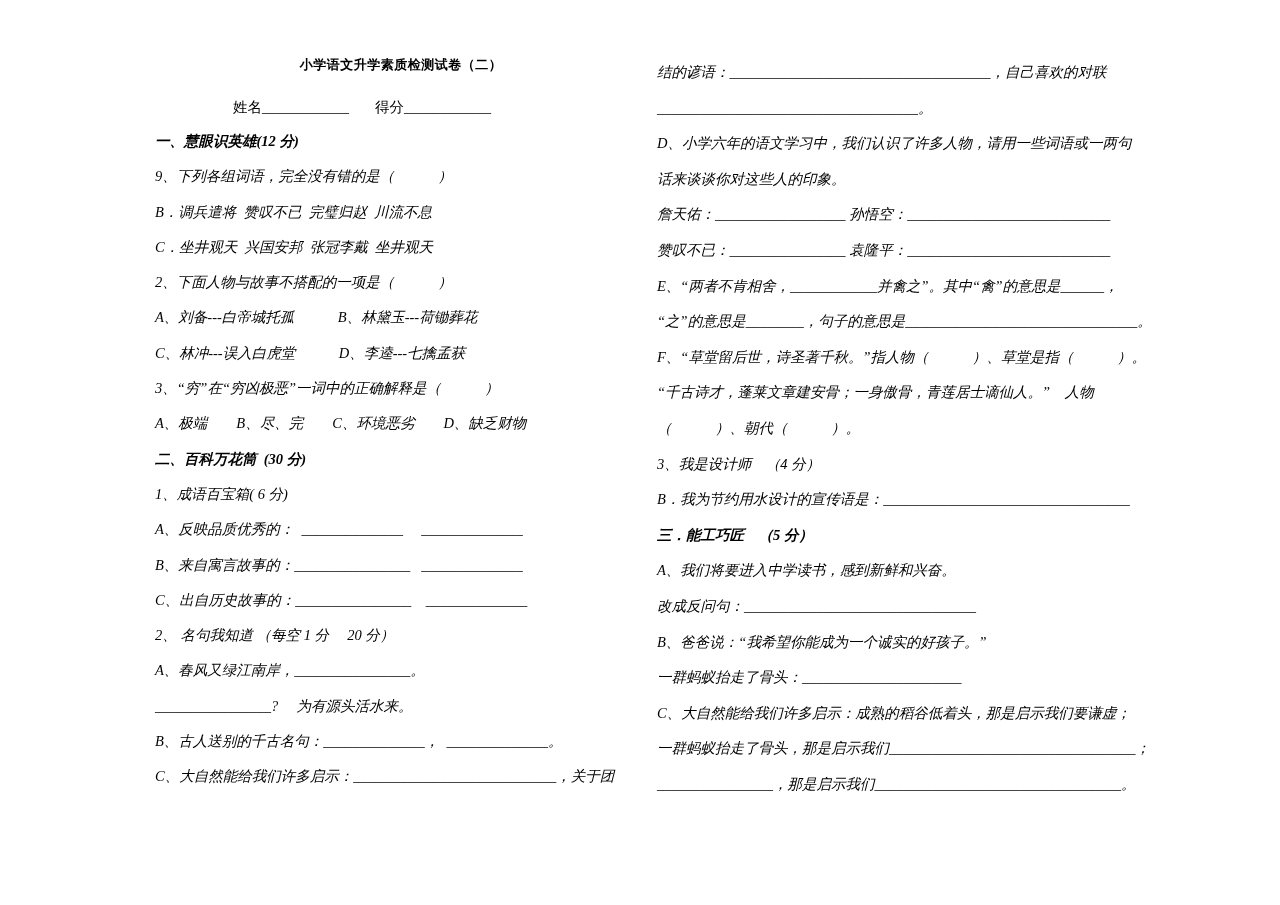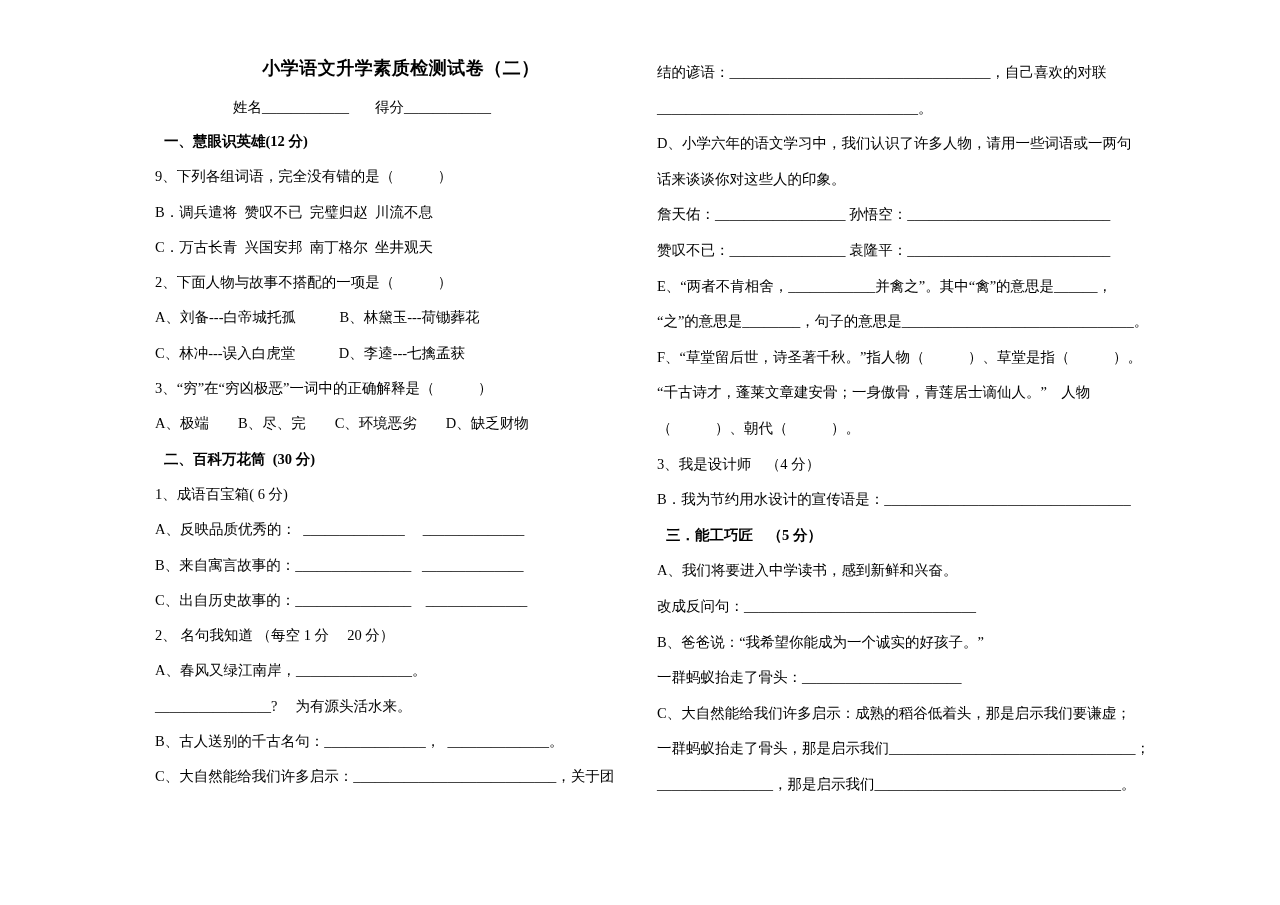--- a/index.html
+++ b/index.html
@@ -19,21 +19,21 @@
     position: absolute;
     inset: 0;
     background: #ffffff;
   }
   .title {
     position: absolute;
     left: 155px;
     top: 56px;
     width: 492px;
     text-align: center;
-    font-size: 18px;
+    font-size: 13px;
     font-weight: bold;
     letter-spacing: 0.5px;
     white-space: pre;
     margin: 0;
   }
   .name-line {
     position: absolute;
     left: 233px;
     top: 98px;
     font-size: 14.5px;
@@ -58,40 +58,40 @@
   }
   .col-left .line { line-height: 35.3px; }
   .col-right {
     left: 657px;
     top: 55px;
     width: 500px;
   }
   .col-right .line { line-height: 35.6px; }
   .line {
     white-space: pre;
+    font-style: italic;
   }
   .bold {
     font-weight: bold;
-    margin-left: 9px;
   }
 </style>
 </head>
 <body>
 
 <div class="sheet">
 
   <h1 class="title">小学语文升学素质检测试卷（二）</h1>
 
   <div class="name-line"><span>姓名</span><span class="blank">____________</span><span class="gap"></span><span>得分</span><span class="blank">____________</span></div>
 
   <div class="col col-left">
     <div class="line bold">一、慧眼识英雄(12 分)</div>
     <div class="line">9、下列各组词语，完全没有错的是（　　　）</div>
     <div class="line">B．调兵遣将  赞叹不已  完璧归赵  川流不息</div>
-    <div class="line">C．万古长青  兴国安邦  南丁格尔  坐井观天</div>
+    <div class="line">C．坐井观天  兴国安邦  张冠李戴  坐井观天</div>
     <div class="line">2、下面人物与故事不搭配的一项是（　　　）</div>
     <div class="line">A、刘备---白帝城托孤　　　B、林黛玉---荷锄葬花</div>
     <div class="line">C、林冲---误入白虎堂　　　D、李逵---七擒孟获</div>
     <div class="line">3、“穷”在“穷凶极恶”一词中的正确解释是（　　　）</div>
     <div class="line">A、极端　　B、尽、完　　C、环境恶劣　　D、缺乏财物</div>
     <div class="line bold">二、百科万花筒  (30 分)</div>
     <div class="line">1、成语百宝箱( 6 分)</div>
     <div class="line">A、反映品质优秀的：  ______________     ______________</div>
     <div class="line">B、来自寓言故事的：________________   ______________</div>
     <div class="line">C、出自历史故事的：________________    ______________</div>

